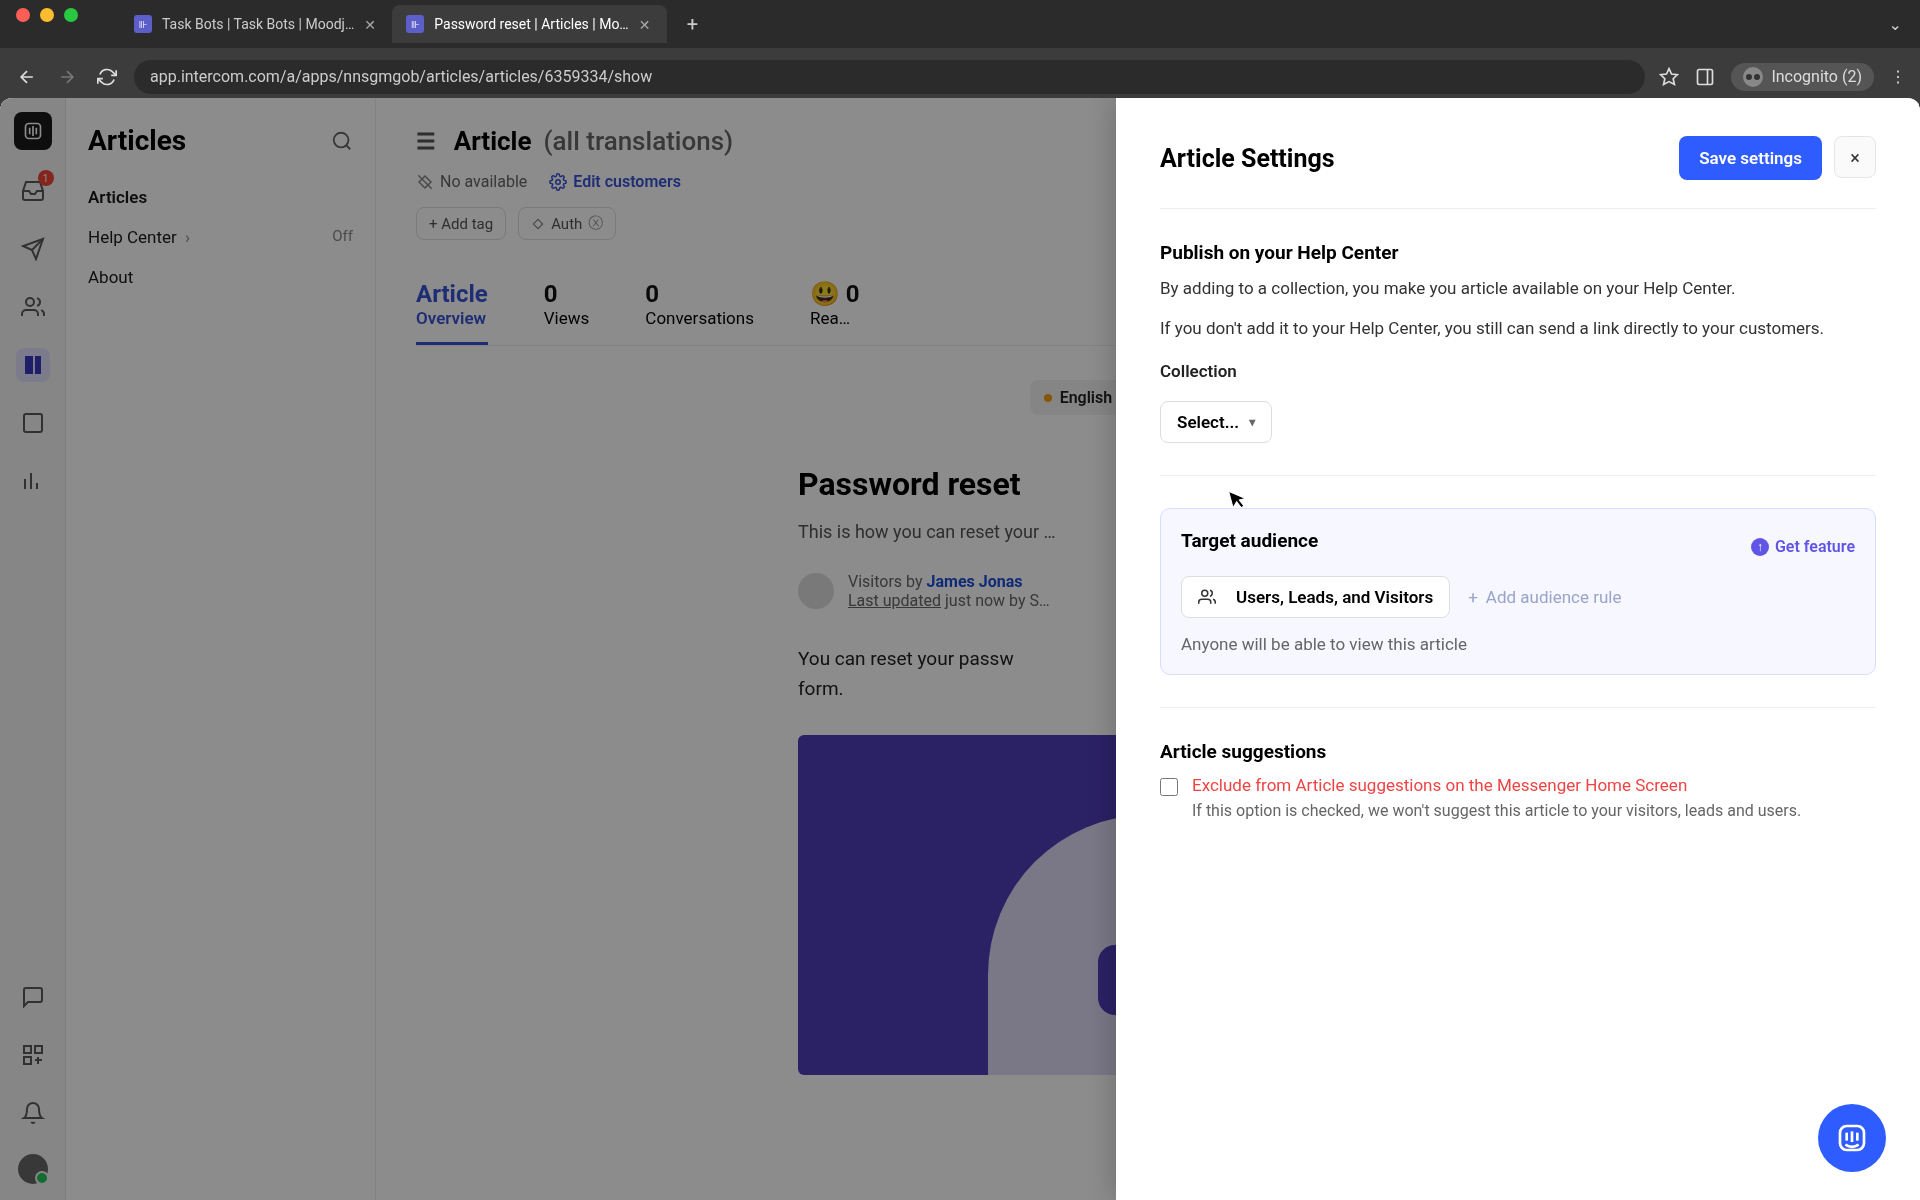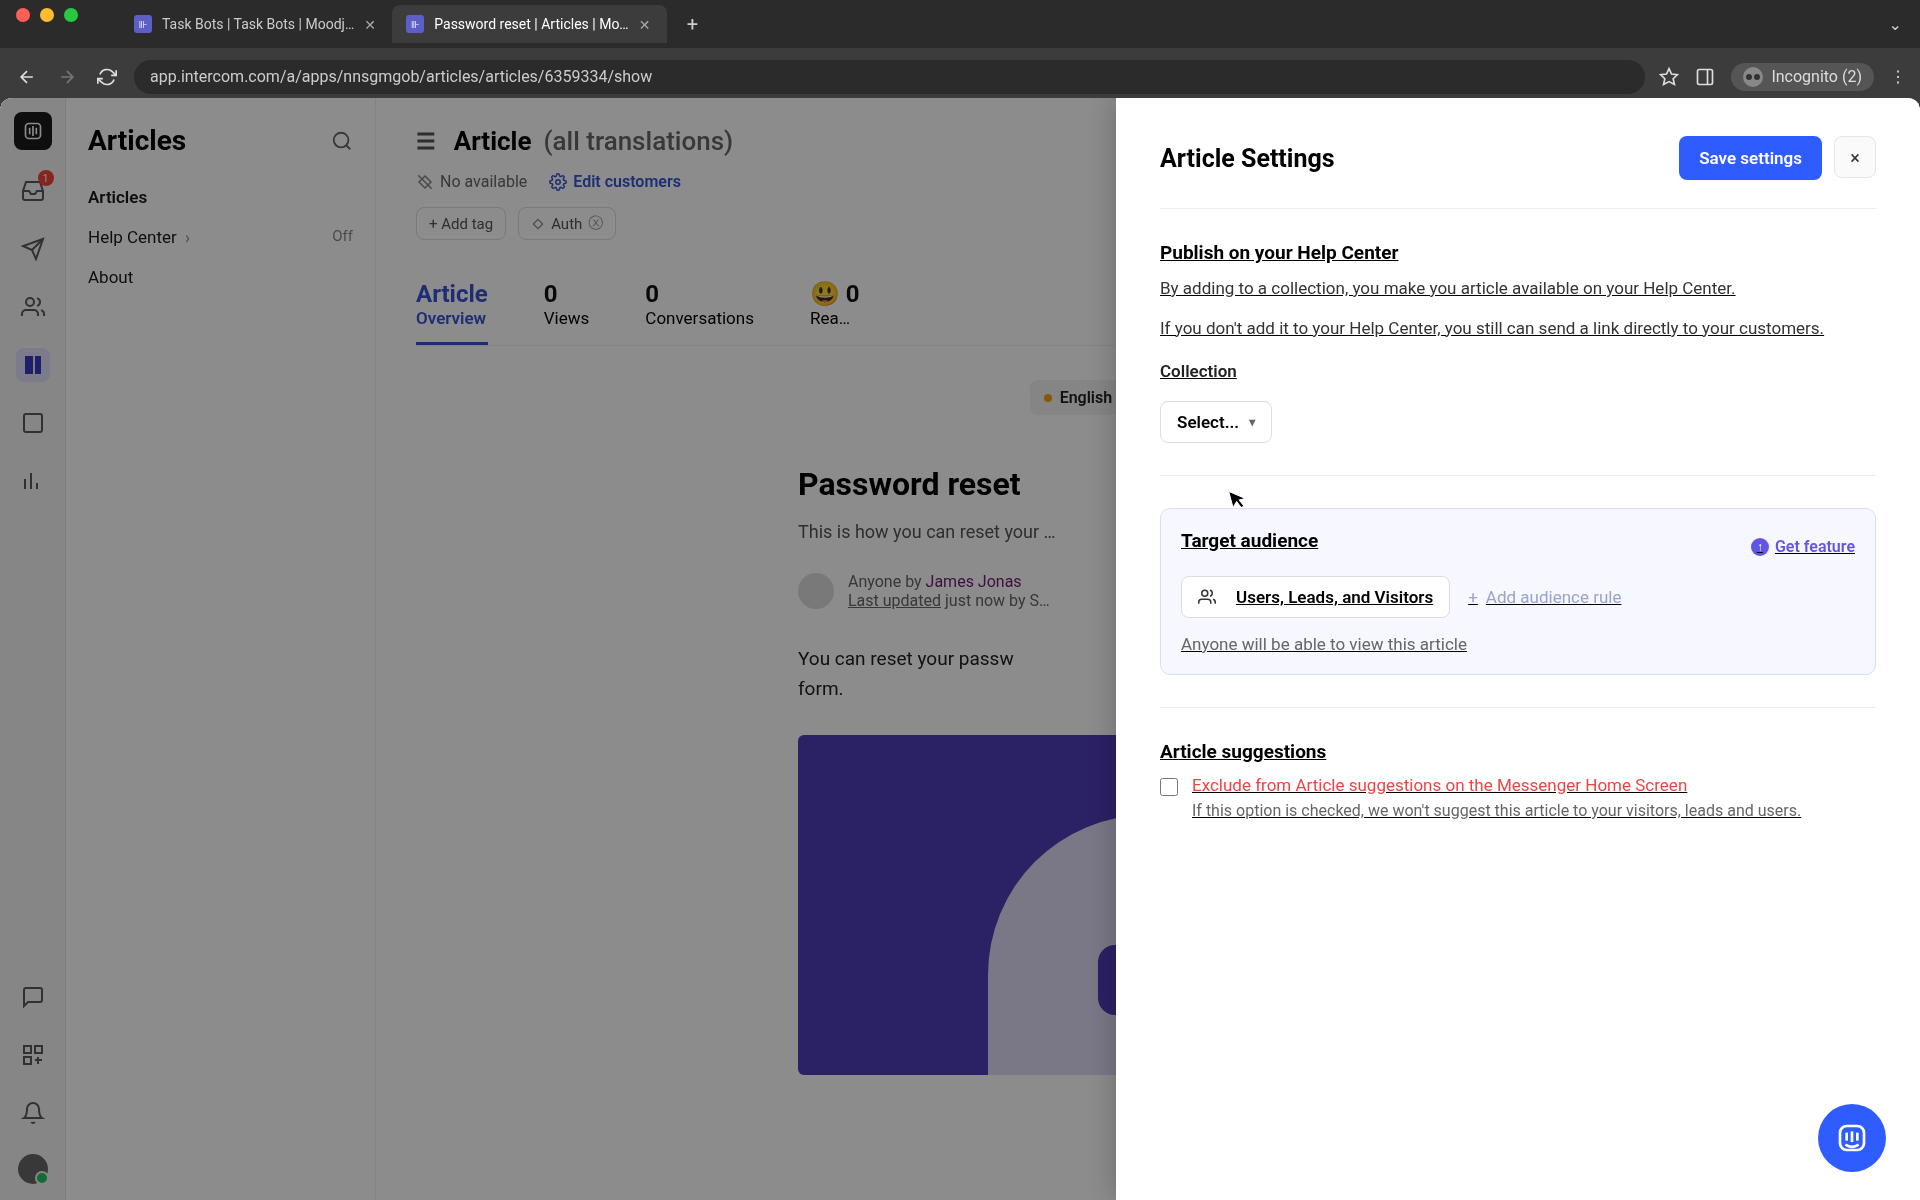--- a/index.html
+++ b/index.html
@@ -71,37 +71,37 @@
 .langrow { margin-top: 34px; display:flex; gap: 18px; justify-content:center; }
 .langchip { background:#f2f2f2; border-radius:8px; padding:8px 14px; font-size:16px; color:#555; display:flex; gap:8px; align-items:center; }
 .langchip .dot { width:8px; height:8px; background:#f59e0b; border-radius:50%; }
 .langchip .bold { font-weight:600; color:#222; }
 
 .article-body { margin-top: 50px; max-width: 700px; margin-left:auto; margin-right:auto; }
 .article-body h3 { font-size:32px; font-weight:700; margin-bottom: 18px; }
 .article-body .desc { color:#555; font-size:18px; margin-bottom: 30px; }
 .authorrow { display:flex; gap:14px; align-items:center; font-size:16px; color:#666; margin-bottom: 34px; }
 .authorrow .av { width:36px; height:36px; border-radius:50%; background:#ddd; }
-.authorrow .name { color:#701a75; font-weight:400; }
+.authorrow .name { color:#1d4ed8; font-weight:700; }
 .authorrow .upd { text-decoration:underline; }
 .article-body p.body { font-size:19px; line-height:1.6; color:#222; margin-bottom: 30px; }
 .bigimg { width:100%; height: 340px; background:#4f3db8; border-radius:6px; position:relative; overflow:hidden; display:flex; align-items:flex-end; justify-content:center; }
 .bigimg .face { width: 320px; height:320px; background:#dedaf4; border-radius:50% 50% 0 0; margin-bottom:-60px; position:relative; }
 .bigimg .face::before, .bigimg .face::after { content:''; position:absolute; width:34px; height:70px; background:#4f3db8; border-radius:20px; top:130px; }
 .bigimg .face::before { left:110px; } .bigimg .face::after { right:110px; }
 
 
 .panel { position:absolute; top:0; right:0; bottom:0; width: 804px; background:#fff; z-index: 50; padding: 38px 44px; box-shadow: -4px 0 24px rgba(0,0,0,0.18); overflow-y:auto; }
 .panel-head { display:flex; justify-content:space-between; align-items:center; padding-bottom: 28px; border-bottom:1px solid #eee; }
 .panel-head h2 { font-size:25px; font-weight:700; }
 .panel-head .right { display:flex; gap:12px; }
 .btn-primary { background:#2f5cff; color:#fff; border:none; padding: 12px 20px; border-radius:8px; font-size:17px; font-weight:600; cursor:pointer; }
 .btn-close { width:42px; height:42px; border:1px solid #e5e5e5; background:#fafafa; border-radius:8px; font-size:18px; display:flex; align-items:center; justify-content:center; cursor:pointer; color:#333; }
 
-.panel-section { margin-top: 32px; border-bottom:1px solid #eee; padding-bottom: 32px; text-decoration: underline; }
+.panel-section { margin-top: 32px; border-bottom:1px solid #eee; padding-bottom: 32px; }
 .panel-section.last { border-bottom:none; }
 .panel h3 { font-size:19px; font-weight:700; margin-bottom: 12px; }
 .panel p { font-size:17px; color:#333; line-height:1.5; margin-bottom: 14px; }
 .panel label.small { font-size:17px; font-weight:600; color:#222; display:block; margin-top: 20px; margin-bottom:20px; }
 .select-btn { border:1px solid #ddd; border-radius:8px; padding:10px 16px; font-size:17px; font-weight:600; display:inline-flex; gap:10px; align-items:center; cursor:pointer; background:#fff; }
 .select-btn .caret { font-size:12px; color:#666; }
 
 .audience-box { border:1px solid #d8ddff; background:#f6f7ff; border-radius:10px; padding:20px; margin-top: 0px; }
 .audience-box .top { display:flex; justify-content:space-between; align-items:center; }
 .audience-box .getf { color:#6155e6; font-weight:600; display:flex; gap:6px; align-items:center; }
@@ -361,21 +361,21 @@
       </div>
     </div>
 
     <div class="article-body">
       <h3>Password reset</h3>
       <div class="desc">This is how you can reset your …</div>
       <div class="authorrow">
         <div class="av"></div>
         <div>
           <div>
-            <span>Anyone by </span><span class="name">James Jonas</span>
+            <span>Visitors by </span><span class="name">James Jonas</span>
           </div>
           <div>
             <span class="upd">Last updated</span><span> just now by S…</span>
           </div>
         </div>
       </div>
       <p class="body" style="white-space:pre-line;">You can reset your passw­
 form.</p>
       <div class="bigimg">
         <div class="face"></div>

